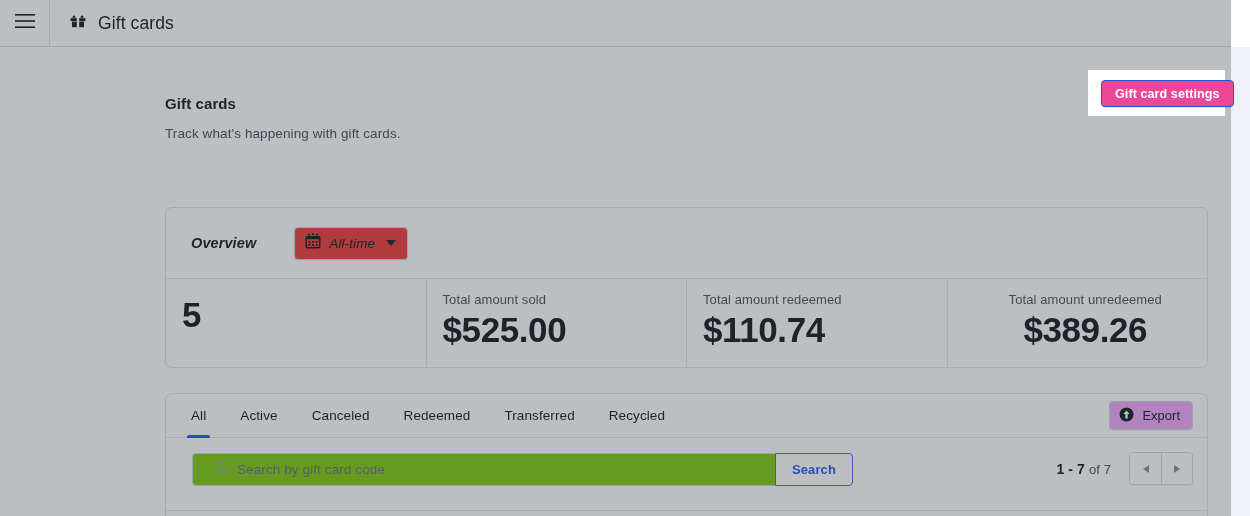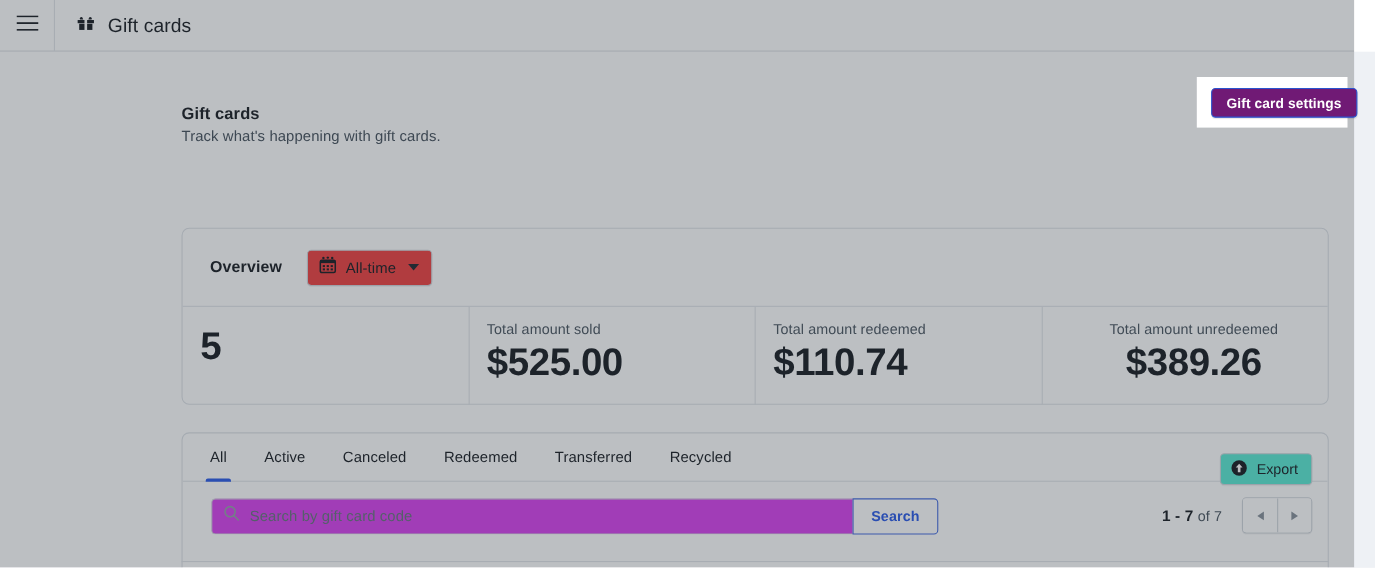--- a/index.html
+++ b/index.html
@@ -92,42 +92,42 @@
     left: 165px;
     top: 48px;
   }
   .page-title {
     font-size: 15px;
     font-weight: bold;
     color: #1c2026;
     letter-spacing: 0.1px;
   }
   .page-sub {
-    margin-top: 4px;
+    margin-top: 14px;
     font-size: 13.5px;
     color: #4a5560;
     letter-spacing: 0.1px;
   }
 
   
   .spotlight {
     position: absolute;
     left: 1088px;
     top: 70px;
     width: 137px;
     height: 46px;
     background: #ffffff;
   }
   .settings-btn {
     position: absolute;
     left: 1101px;
     top: 80px;
     height: 27px;
     padding: 0 13px;
-    background: #701a75;
+    background: #ec4899;
     border: 1px solid #2a53cf;
     border-radius: 4px;
     color: #ffffff;
     font-size: 12.5px;
     font-weight: bold;
     letter-spacing: 0.1px;
     display: flex;
     align-items: center;
     justify-content: center;
     cursor: pointer;
@@ -145,22 +145,23 @@
     left: 165px;
     top: 160px;
     width: 1043px;
     height: 161px;
   }
   .overview-head {
     height: 71px;
     display: flex;
     align-items: center;
     padding-left: 25px;
-    gap: 23px;
+    gap: 38px;
     border-bottom: 1px solid #e3e6ea;
+    font-style: italic;
   }
   .overview-label {
     font-size: 14.5px;
     font-weight: bold;
     color: #1c2026;
     letter-spacing: 0.1px;
   }
   .range-picker {
     height: 33px;
     padding: 0 11px 0 10px;
@@ -247,26 +248,26 @@
     position: absolute;
     left: 13px; right: 13px;
     bottom: 0;
     height: 3px;
     background: #2f5ee8;
     border-radius: 2px 2px 0 0;
   }
   .export-btn {
     position: absolute;
     right: 14px;
-    top: 18px;
+    top: 7px;
     height: 29px;
     padding: 0 12px 0 9px;
     border: 1px solid #d2d7dd;
     border-radius: 4px;
-    background: #5eead4;
+    background: #f0abfc;
     display: flex;
     align-items: center;
     gap: 8px;
     font-size: 13px;
     color: #1c2026;
     cursor: pointer;
     box-shadow: 0 1px 0 rgba(22,29,37,.05);
   }
 
   .toolbar-row {
@@ -279,24 +280,24 @@
   .search-wrap {
     display: flex;
     align-items: center;
   }
   .search-box {
     width: 583px;
     height: 33px;
     border: 1px solid #d2d7dd;
     border-right: none;
     border-radius: 4px 0 0 4px;
-    background: #d946ef;
-    display: flex;
-    align-items: center;
-    padding-left: 10px;
+    background: #84cc16;
+    display: flex;
+    align-items: center;
+    padding-left: 20px;
     gap: 9px;
   }
   .search-input {
     border: none;
     outline: none;
     background: transparent;
     font-family: "Liberation Sans", sans-serif;
     font-size: 13.5px;
     color: #1c2026;
     width: 520px;

